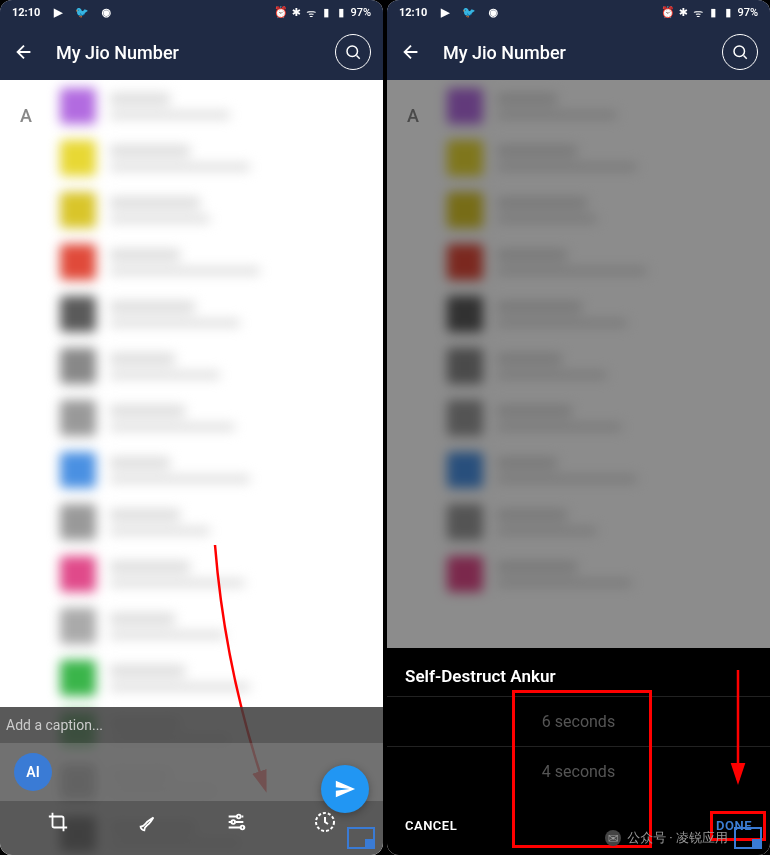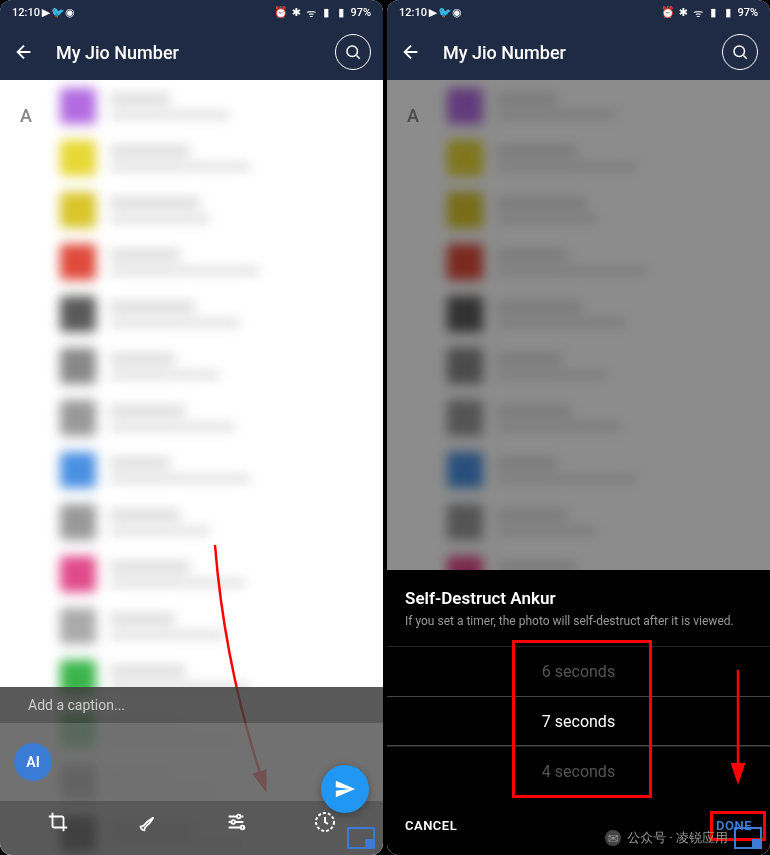--- a/index.html
+++ b/index.html
@@ -1,34 +1,34 @@
 <!DOCTYPE html>
 <html><head>
   <meta charset="utf-8">
   <style>
     * { margin: 0; padding: 0; box-sizing: border-box; font-family: -apple-system, BlinkMacSystemFont, "Segoe UI", Roboto, Arial, sans-serif; }
     body { background: #000; width: 770px; height: 855px; display: flex; gap: 4px; position: relative; }
     .screen { flex: 1; background: #fff; position: relative; overflow: hidden; border-radius: 12px; }
     .status-bar { height: 24px; background: #1f2a44; color: #fff; display: flex; align-items: center; justify-content: space-between; padding: 0 12px; font-size: 11px; font-weight: 500; }
-    .status-left { display: flex; align-items: center; gap: 0; }
+    .status-left { display: flex; align-items: center; gap: 12px; font-weight: bold; }
     .status-right { display: flex; align-items: center; gap: 3px; }
     .status-icon { width: 12px; height: 12px; display: inline-flex; align-items: center; justify-content: center; }
     .app-bar { height: 56px; background: #1f2a44; color: #fff; display: flex; align-items: center; padding: 0 12px; gap: 20px; }
     .back-icon, .search-circle { display: flex; align-items: center; justify-content: center; cursor: pointer; }
     .back-icon { width: 24px; height: 24px; }
     .search-circle { width: 36px; height: 36px; border: 1.5px solid #fff; border-radius: 50%; margin-left: auto; }
     .app-title { font-size: 18px; font-weight: 500; }
     .content { position: absolute; top: 80px; bottom: 0; left: 0; right: 0; background: #fff; overflow: hidden; }
     .section-letter { position: absolute; left: 20px; top: 25px; color: #888; font-size: 18px; font-weight: 500; }
     .contact-row { display: flex; align-items: center; padding: 8px 12px 8px 60px; gap: 14px; filter: blur(6px); }
     .avatar { width: 36px; height: 36px; border-radius: 4px; flex-shrink: 0; }
     .contact-text { height: 12px; background: #ddd; border-radius: 2px; }
     .bottom-editor { position: absolute; bottom: 0; left: 0; right: 0; background: rgba(60,60,60,0.85); color: #fff; }
-    .caption-input { padding: 10px 28px; color: #ccc; font-size: 14px; }
-    .visible-contact { display: flex; align-items: flex-start; padding: 20px 14px; gap: 12px; background: rgba(255,255,255,0.15); }
+    .caption-input { padding: 10px 6px; color: #ccc; font-size: 14px; }
+    .visible-contact { display: flex; align-items: flex-start; padding: 10px 14px; gap: 12px; background: rgba(255,255,255,0.15); }
     .visible-avatar { width: 38px; height: 38px; border-radius: 50%; background: #3a7bd5; display: flex; align-items: center; justify-content: center; color: #fff; font-size: 14px; font-weight: 600; }
     .visible-info .name { font-size: 14px; font-weight: 500; color: #fff; }
     .visible-info .seen { font-size: 11px; color: #ccc; }
     .toolbar { display: flex; align-items: center; justify-content: space-around; padding: 8px 14px 20px; }
     .tool-icon { width: 26px; height: 26px; display: flex; align-items: center; justify-content: center; cursor: pointer; }
     .send-btn { position: absolute; right: 14px; bottom: 42px; width: 48px; height: 48px; border-radius: 50%; background: #2196f3; display: flex; align-items: center; justify-content: center; cursor: pointer; box-shadow: 0 2px 8px rgba(0,0,0,0.3); }
     .arrow-annotation { position: absolute; pointer-events: none; }
     .arrow-annotation.left { left: 205px; top: 540px; }
     .arrow-annotation.right { right: 12px; top: 665px; }
     .dim-overlay { position: absolute; top: 80px; bottom: 0; left: 0; right: 0; background: rgba(0,0,0,0.45); }
@@ -350,25 +350,23 @@
             <div class="contact-text" style="width:80px;margin-bottom:6px"></div>
       <div class="contact-text" style="width:135px;height:8px"></div>
           </div>
         </div>
       </div>
   </div>
   <div class="dim-overlay"></div>
 
   <div class="timer-sheet">
     <div class="sheet-title">Self-Destruct Ankur</div>
-    <div class="sheet-desc">If you set a timer, the photo will self-destruct after it is viewed.</div>
     <div class="picker" style="position:relative;">
       <div class="red-box picker-box"></div>
       <div class="picker-option">6 seconds</div>
-      <div class="picker-option selected">7 seconds</div>
       <div class="picker-option">4 seconds</div>
     </div>
     <div class="sheet-actions" style="position:relative;">
       <div class="sheet-action">CANCEL</div>
       <div class="sheet-action done">DONE</div>
       <div class="red-box done-box"></div>
     </div>
   </div>
 
   <svg class="arrow-annotation right" width="40" height="130">

